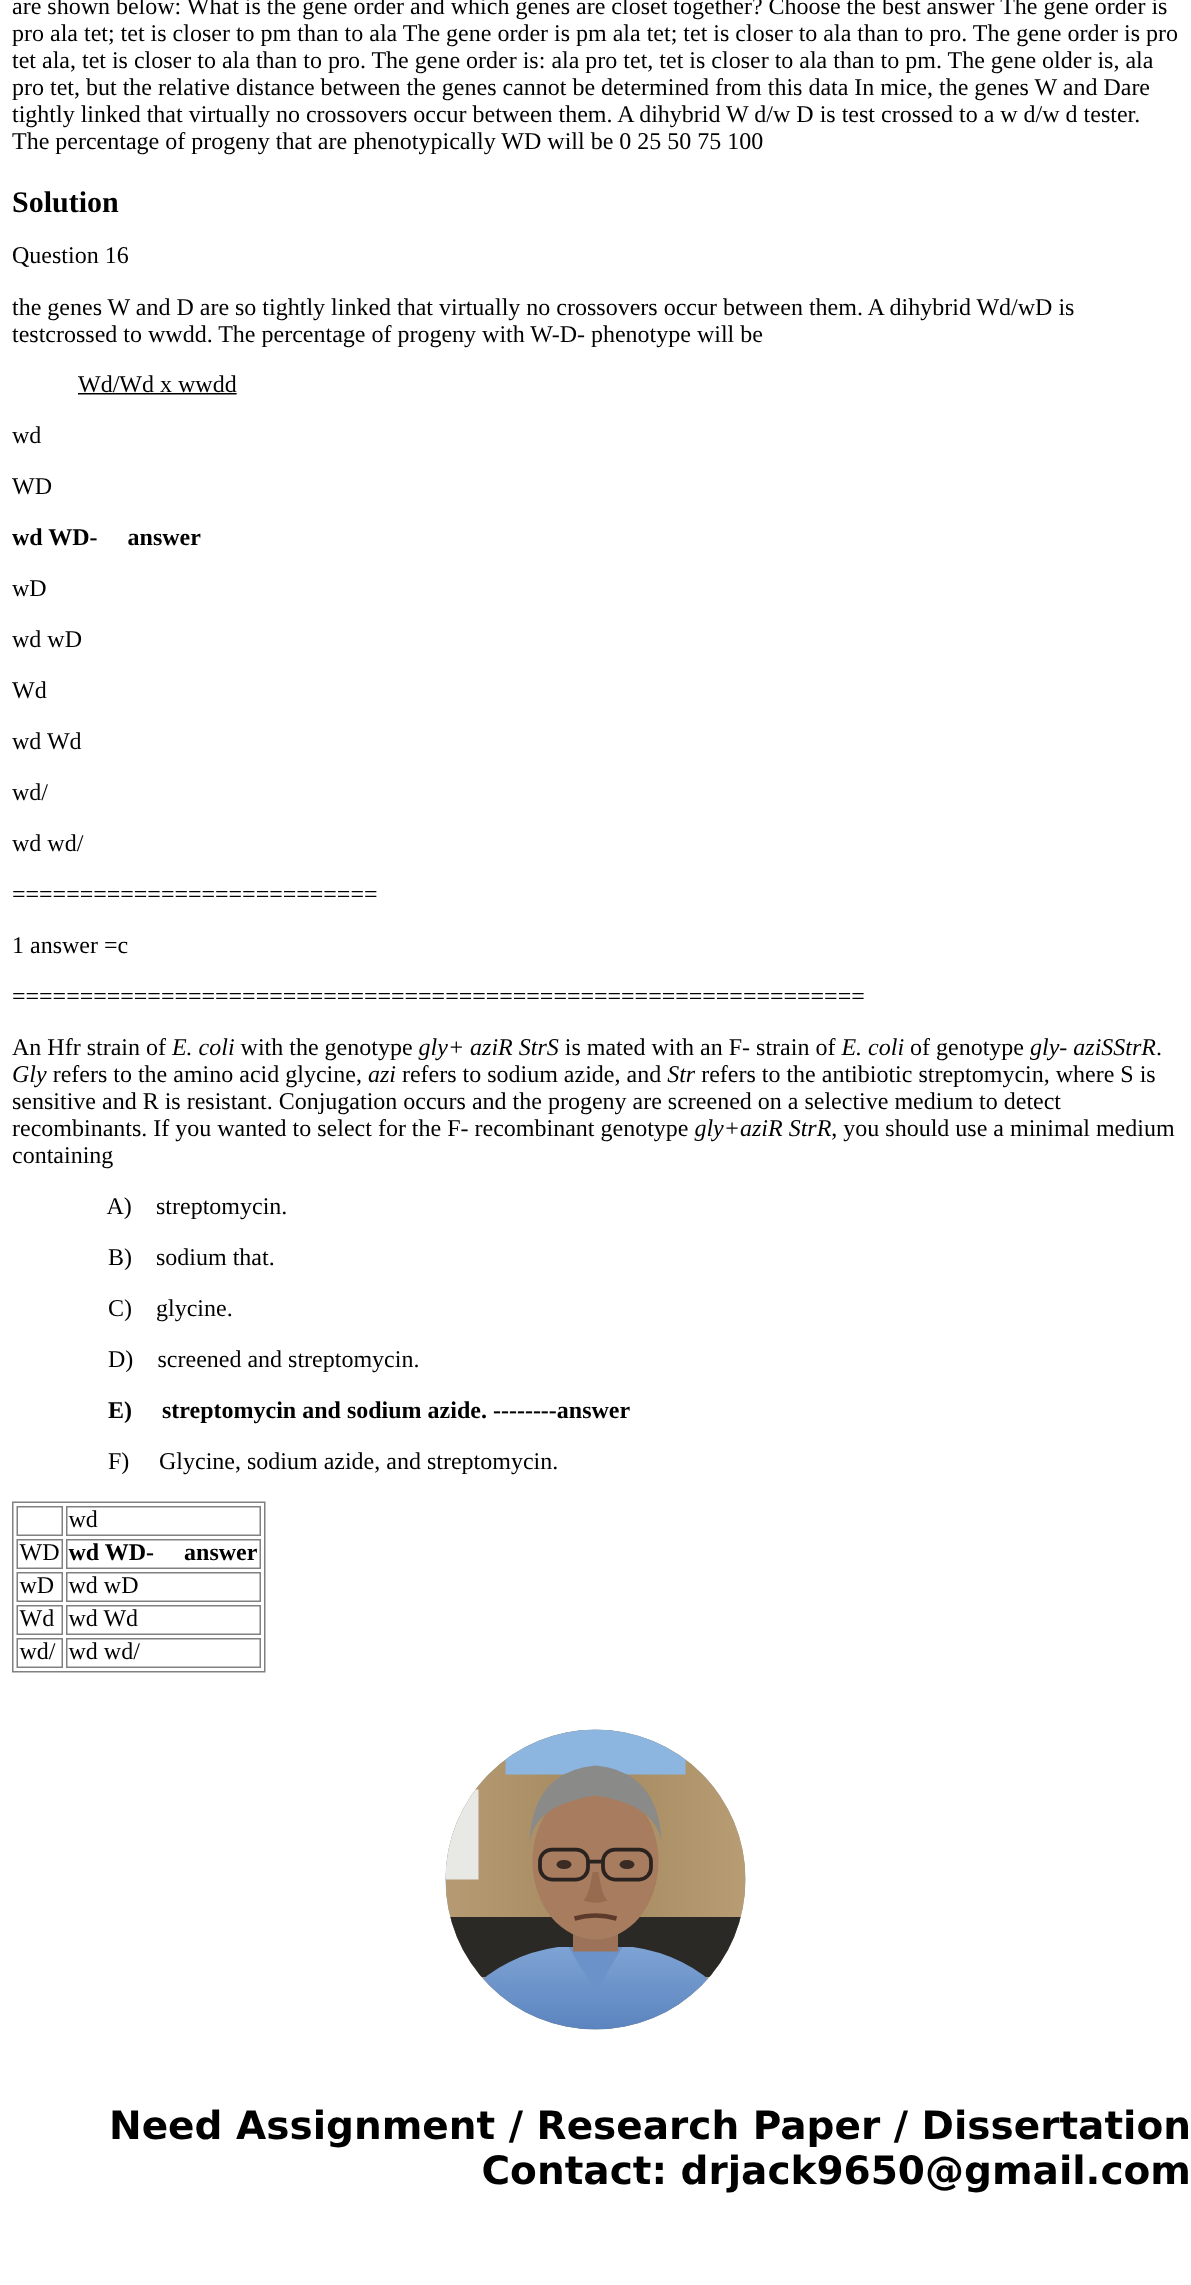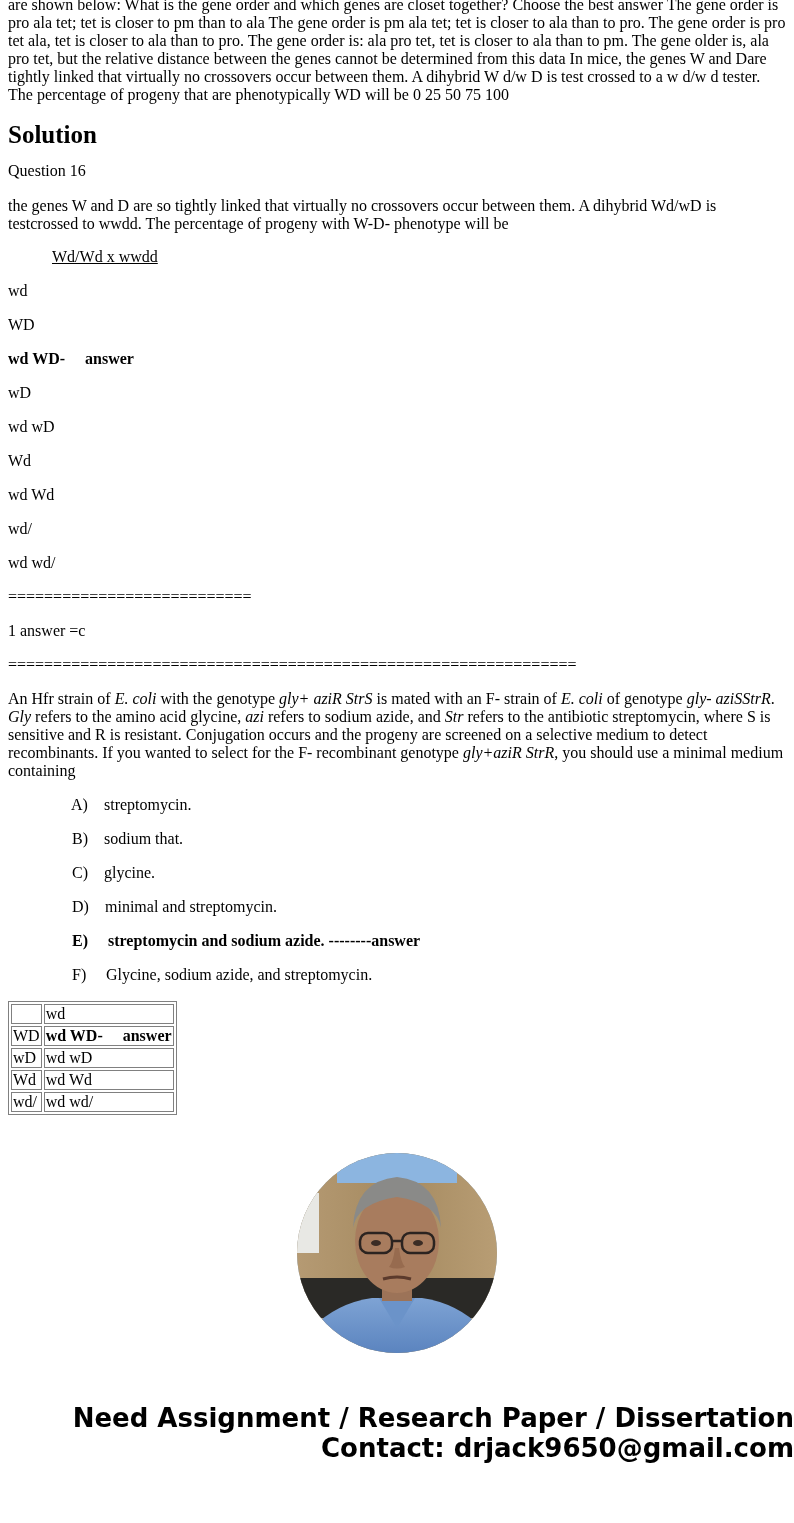--- a/index.html
+++ b/index.html
@@ -11,21 +11,21 @@
     font-family: "Liberation Serif", serif;
     font-size: 16px;
     line-height: 18px;
     color: #000;
   }
   .page { position: absolute; left: 8px; top: 0; width: 778px; }
   p { margin: 0; }
   .intro { position: absolute; top: -4px; left: 0; width: 778px; }
   h3.solution {
     position: absolute; top: 124px; left: 0; margin: 0;
-    font-size: 25px; font-weight: bold; line-height: 22px;
+    font-size: 20px; font-weight: bold; line-height: 22px;
   }
   .line { position: absolute; left: 0; white-space: nowrap; }
   .wrap { position: absolute; left: 0; width: 778px; }
   .indent48 { left: 44px; text-decoration: underline; }
   .bold { font-weight: bold; }
   .opt { position: absolute; white-space: nowrap; }
   .opt .letter { display: inline-block; }
   table.punnett {
     position: absolute; left: 0; top: 1001px;
     border: 1px solid #808080;
@@ -88,21 +88,21 @@
   <p class="opt" style="top:796px; left:63px">
     <span class="letter" style="width:33px">A)</span><span>streptomycin.</span>
   </p>
   <p class="opt" style="top:830px; left:64px">
     <span class="letter" style="width:32px">B)</span><span>sodium that.</span>
   </p>
   <p class="opt" style="top:864px; left:64px">
     <span class="letter" style="width:32px">C)</span><span>glycine.</span>
   </p>
   <p class="opt" style="top:898px; left:64px">
-    <span class="letter" style="width:33px">D)</span><span>minimal and streptomycin.</span>
+    <span class="letter" style="width:33px">D)</span><span>screened and streptomycin.</span>
   </p>
   <p class="opt bold" style="top:932px; left:64px">
     <span class="letter" style="width:36px">E)</span><span>streptomycin and sodium azide. --------answer</span>
   </p>
   <p class="opt" style="top:966px; left:64px">
     <span class="letter" style="width:34px">F)</span><span>Glycine, sodium azide, and streptomycin.</span>
   </p>
 
   <table class="punnett">
     <tbody>

